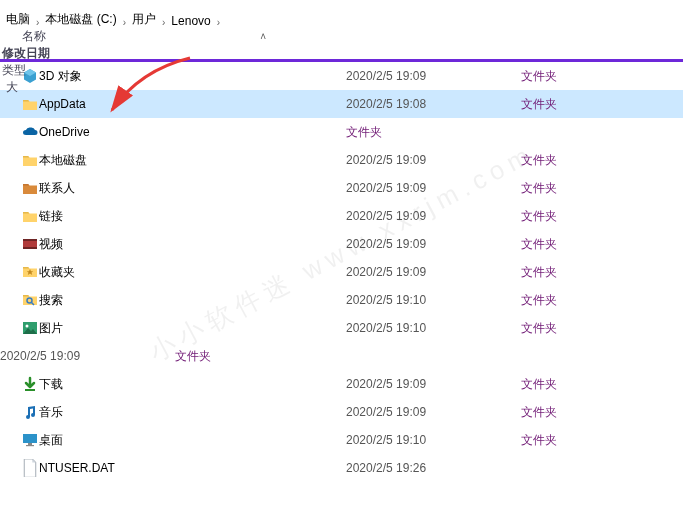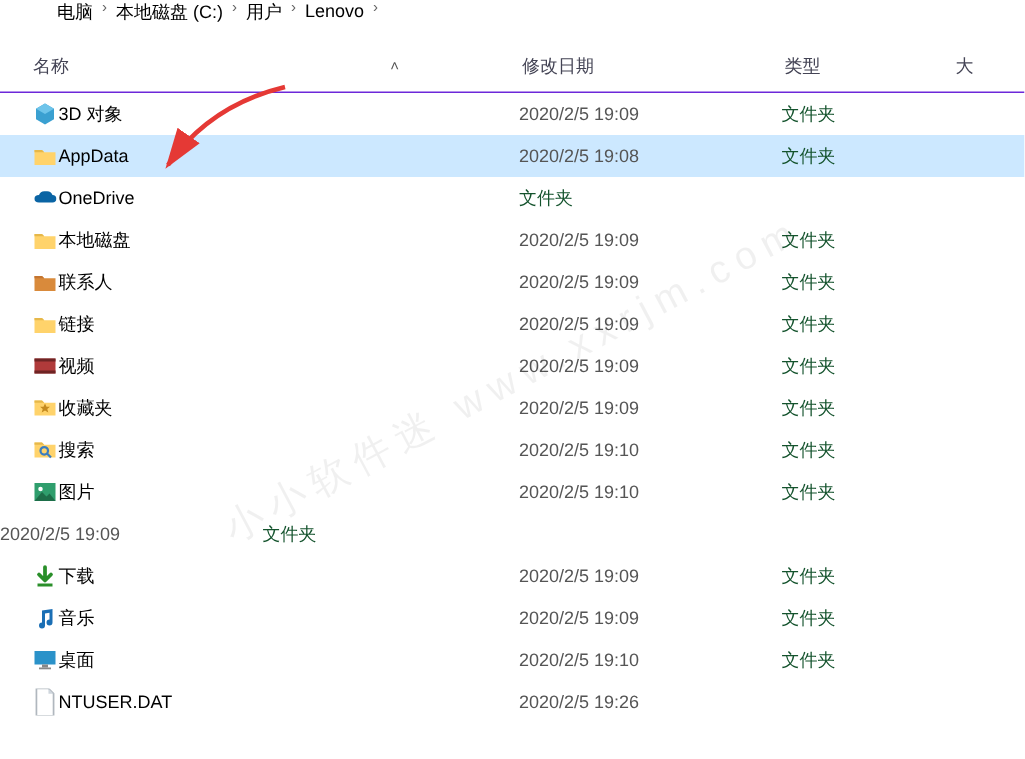--- a/index.html
+++ b/index.html
@@ -1,34 +1,34 @@
 <!DOCTYPE html>
 <html><head>
 <meta charset="utf-8">
 <style>
 * { margin: 0; padding: 0; box-sizing: border-box; font-family: "Microsoft YaHei", "Segoe UI", sans-serif; }
 body { background: #fff; width: 683px; height: 506px; overflow: hidden; position: relative; }
 
-.breadcrumb { display: flex; align-items: flex-start; height: 28px; padding-left: 20px; font-size: 12px; color: #000; margin-left: 16px; }
+.breadcrumb { display: flex; align-items: flex-end; height: 28px; padding-left: 4px; font-size: 12px; color: #000; }
 .breadcrumb .crumb { padding: 0 2px; cursor: default; }
 .breadcrumb .sep { color: #666; padding: 0 4px; font-size: 10px; }
 
-.header-row { display: flex; align-items: center; height: 34px; border-bottom: 1px solid #6d28d9; font-size: 12px; color: #445; position: relative; }
+.header-row { display: flex; height: 34px; border-bottom: 3px solid #6d28d9; font-size: 12px; color: #445; position: relative; flex-direction: column; }
 .header-row .col-name { padding-left: 22px; width: 346px; display: flex; align-items: center; justify-content: space-between; padding-right: 20px; }
-.header-row .col-date { width: 175px; padding-left: 2px; }
+.header-row .col-date { width: 175px; padding-left: 2px; font-weight: bold; }
 .header-row .col-type { width: 110px; padding-left: 2px; }
 .header-row .col-size { flex: 1; padding-left: 6px; }
 .sort-arrow { font-size: 10px; color: #555; margin-right: 60px; }
 
 .list { }
 .row { display: flex; align-items: center; height: 28px; font-size: 12px; color: #000; }
 .row.selected { background: #cce8ff; }
 .row .cell-name { display: flex; align-items: center; width: 346px; padding-left: 22px; gap: 1px; }
 .row .cell-date { width: 175px; color: #555; }
-.row .cell-type { width: 110px; color: #14532d; }
+.row .cell-type { width: 110px; color: #701a75; }
 .icon { width: 16px; height: 16px; display: inline-flex; align-items: center; justify-content: center; flex-shrink: 0; }
 
 
 .anno-arrow { position: absolute; top: 50px; left: 100px; pointer-events: none; z-index: 10; }
 
 
 .watermark { position: absolute; top: 50%; left: 50%; transform: translate(-50%, -50%) rotate(-28deg); font-size: 26px; color: rgba(0,0,0,0.06); letter-spacing: 6px; pointer-events: none; white-space: nowrap; }
 </style>
 </head>
 <body>

